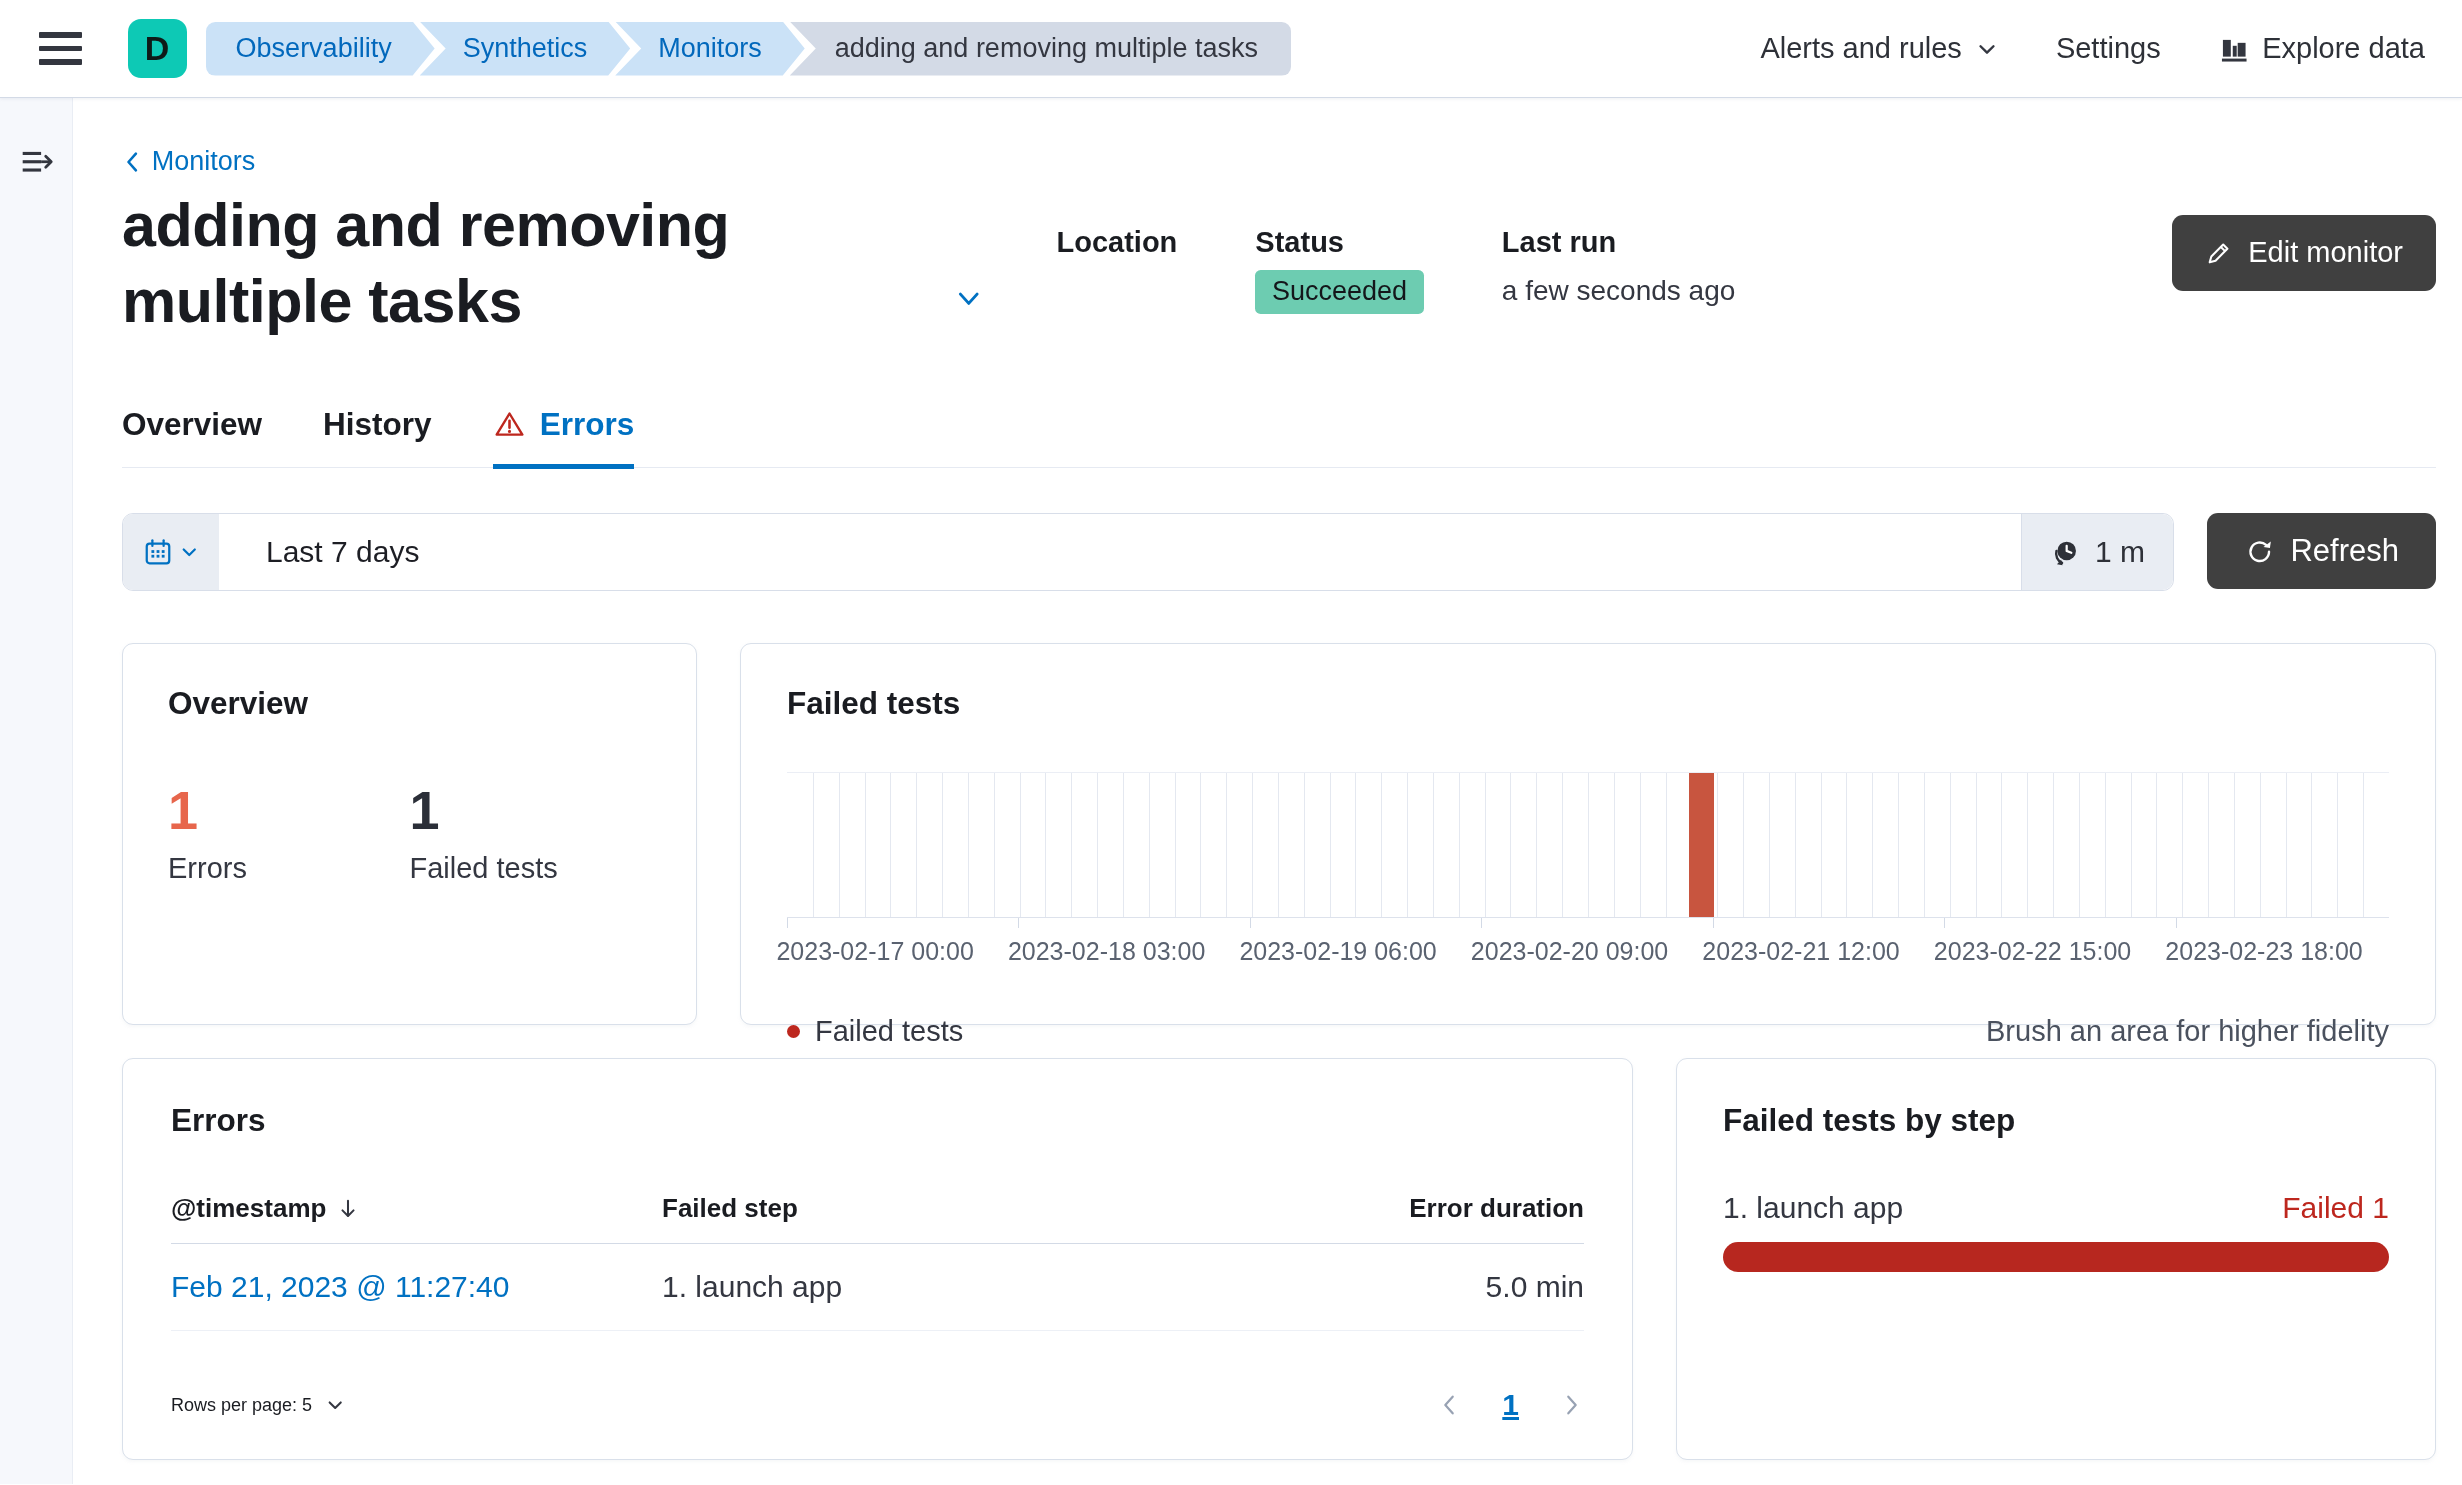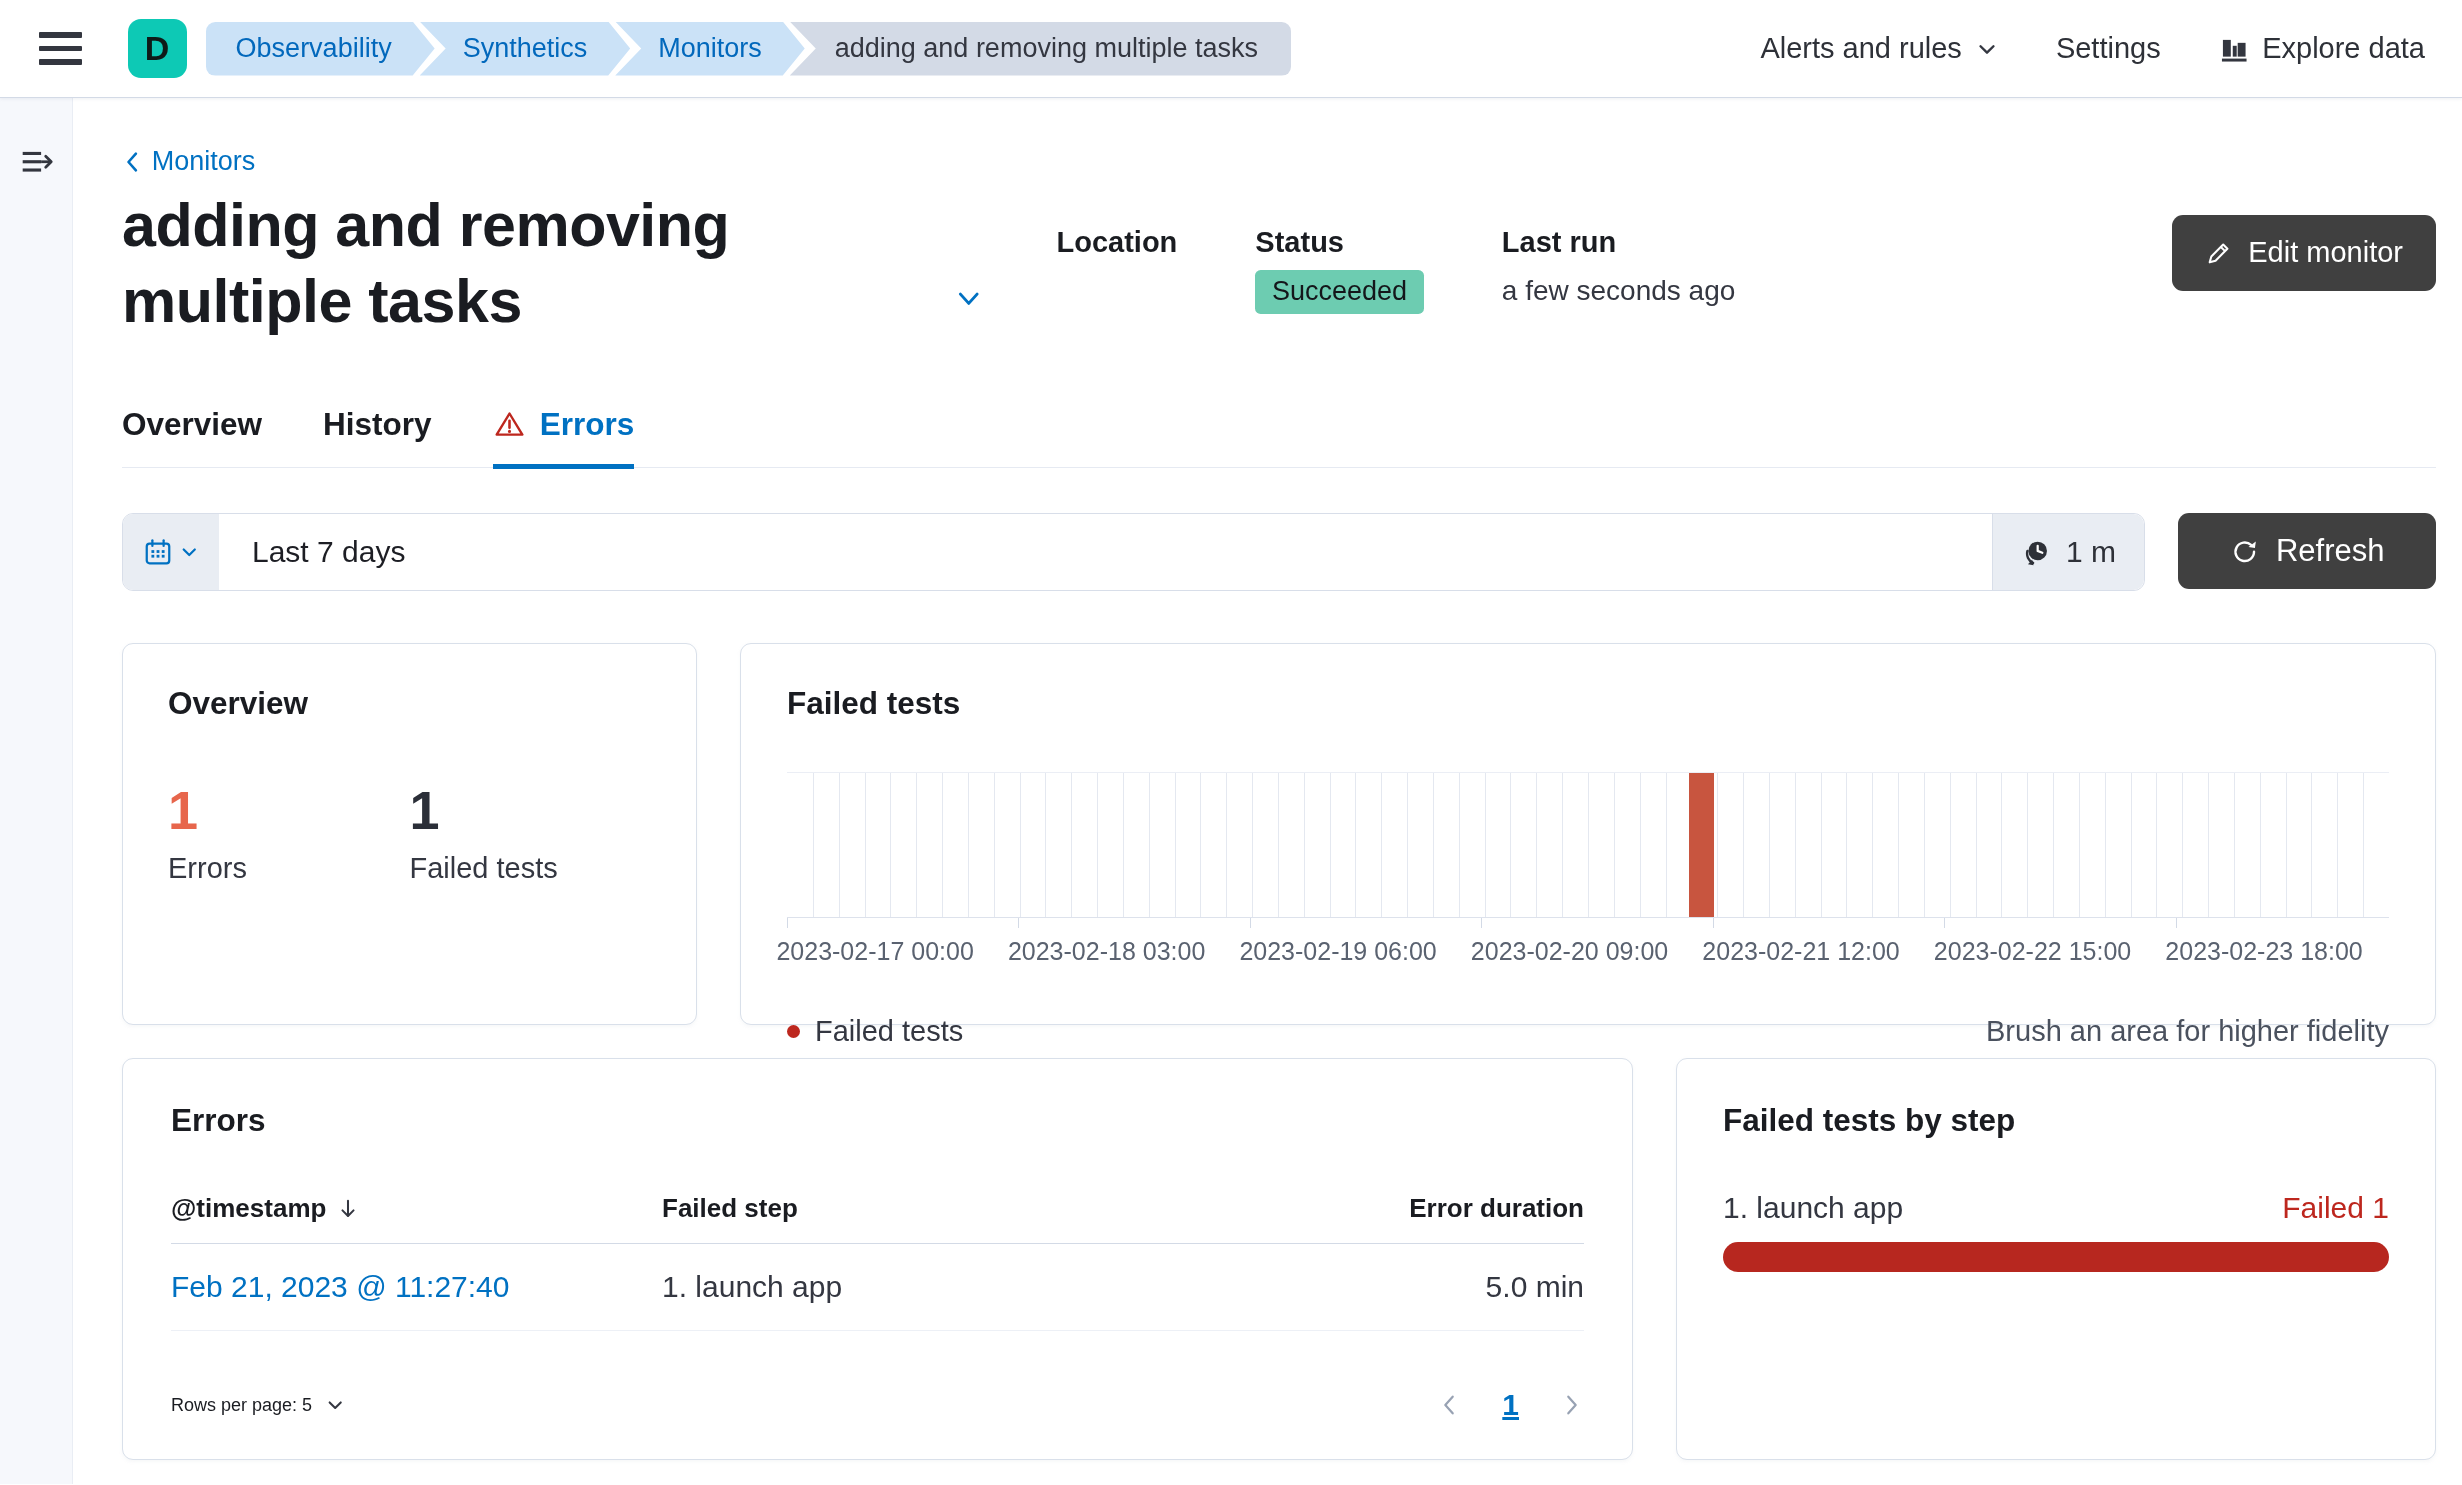--- a/index.html
+++ b/index.html
@@ -62,23 +62,23 @@
   .btn-primary { background: #404040; color: #fff; }
   
   .tabs { display: flex; gap: 61px; margin-top: 67px; border-bottom: 1.9px solid #E6EAF2; padding-bottom: 0; }
   .tab { display: flex; align-items: center; gap: 14px; font-size: 31.5px; font-weight: 600; color: #1A1C21; padding-bottom: 24px; cursor: pointer; position: relative; }
   .tab.active { color: #0071C2; }
   .tab.active::after { content: ""; position: absolute; left: 0; right: 0; bottom: -1.9px; height: 5.6px; background: #0071C2; }
   
   .filter-bar { display: flex; gap: 33px; margin-top: 45px; }
   .date-control { flex: 1; display: flex; align-items: stretch; height: 78px; border: 0.9px solid #D8DEE9; border-radius: 11px; overflow: hidden; background: #fff; }
   .cal-seg { width: 96px; background: #E9EDF3; display: flex; align-items: center; justify-content: center; gap: 7.4px; cursor: pointer; }
-  .date-text { flex: 1; display: flex; align-items: center; padding-left: 33px; font-size: 30px; font-weight: 500; color: #1D1E24; cursor: pointer; }
+  .date-text { flex: 1; display: flex; align-items: center; padding-left: 47px; font-size: 30px; font-weight: 500; color: #1D1E24; cursor: pointer; }
   .interval-seg { background: #E9EDF3; display: flex; align-items: center; gap: 13px; padding: 0 28px; font-size: 30px; color: #2E3138; cursor: pointer; border-left: 0.9px solid #D8DEE9; border-radius: 0 11px 11px 0; }
-  .btn-refresh { width: 258px; justify-content: center; font-size: 31px; }
+  .btn-refresh { width: 229px; justify-content: center; font-size: 31px; }
   
   .card { background: #fff; border: 0.9px solid #D9E0EA; border-radius: 11px; box-shadow: 0 1.9px 3.7px rgba(152,162,179,0.08); }
   .card-title { font-size: 31.5px; font-weight: 700; color: #1A1C21; }
   .panels-row { display: flex; gap: 43px; margin-top: 52px; }
   .overview-card { width: 575px; height: 382px; padding: 41px 45px; }
   .stats-row { display: flex; margin-top: 57px; }
   .stat { flex: 1; }
   .stat-number { font-size: 54px; font-weight: 700; color: #2B2F38; }
   .stat-number.danger { color: #E7664C; }
   .stat-label { font-size: 29px; color: #343741; margin-top: 11px; }

